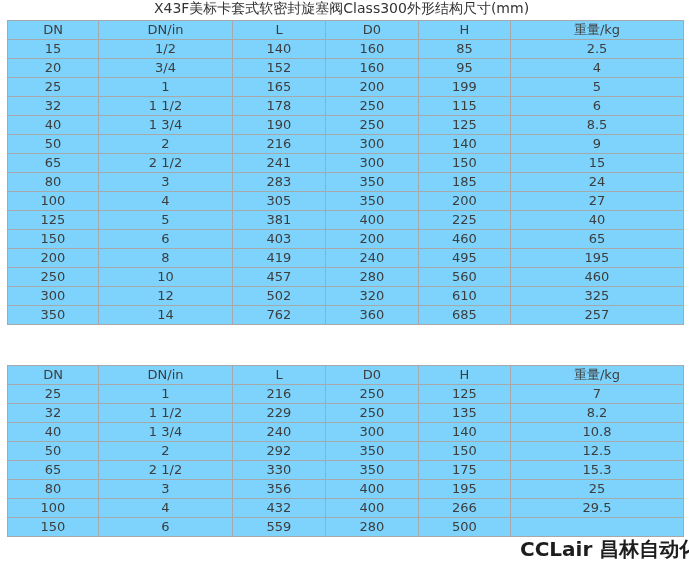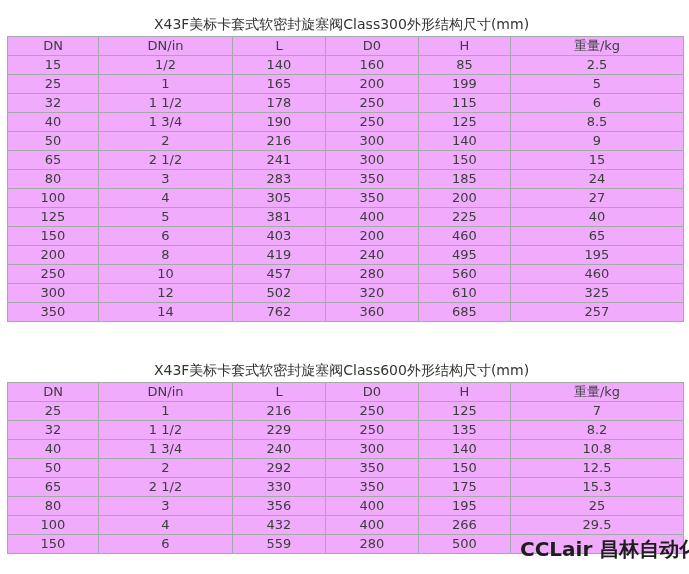--- a/index.html
+++ b/index.html
@@ -8,38 +8,38 @@
     background: #ffffff;
   }
   body {
     width: 689px;
     height: 574px;
     position: relative;
     overflow: hidden;
     font-family: "DejaVu Sans", "Liberation Sans", sans-serif;
   }
   .page {
-    padding-top: 16px;
+    padding-top: 0;
     border-radius: 9px;
   }
   .table-title {
     width: 683px;
     text-align: center;
     font-size: 14px;
     color: #333333;
     height: 17px;
     line-height: 17px;
     margin-bottom: 3px;
   }
   .spec-table {
     border-collapse: collapse;
     table-layout: fixed;
     margin-left: 7px;
     width: 676px;
-    background: #f0abfc;
+    background: #7dd3fc;
   }
   .spec-table col.c0 { width: 91px; }
   .spec-table col.c1 { width: 134px; }
   .spec-table col.c2 { width: 93px; }
   .spec-table col.c3 { width: 93px; }
   .spec-table col.c4 { width: 92px; }
   .spec-table col.c5 { width: 173px; }
   .spec-table th, .spec-table td {
     border: 1px solid #a5a9ac;
     text-align: center;
@@ -97,20 +97,28 @@
       <tbody>
         <tr>
           <td>15</td>
           <td>1/2</td>
           <td>140</td>
           <td>160</td>
           <td>85</td>
           <td>2.5</td>
         </tr>
         <tr>
+          <td>20</td>
+          <td>3/4</td>
+          <td>152</td>
+          <td>160</td>
+          <td>95</td>
+          <td>4</td>
+        </tr>
+        <tr>
           <td>25</td>
           <td>1</td>
           <td>165</td>
           <td>200</td>
           <td>199</td>
           <td>5</td>
         </tr>
         <tr>
           <td>32</td>
           <td>1 1/2</td>
@@ -205,21 +213,20 @@
           <td>762</td>
           <td>360</td>
           <td>685</td>
           <td>257</td>
         </tr>
       </tbody>
     </table>
 
   <div class="gap"></div>
 
-  <div class="table-title">X43F美标卡套式软密封旋塞阀Class600外形结构尺寸(mm)</div>
 
   <table class="spec-table">
     <colgroup>
       <col class="c0">
         <col class="c1">
         <col class="c2">
       <col class="c3">
         <col class="c4">
         <col class="c5">
     </colgroup>

